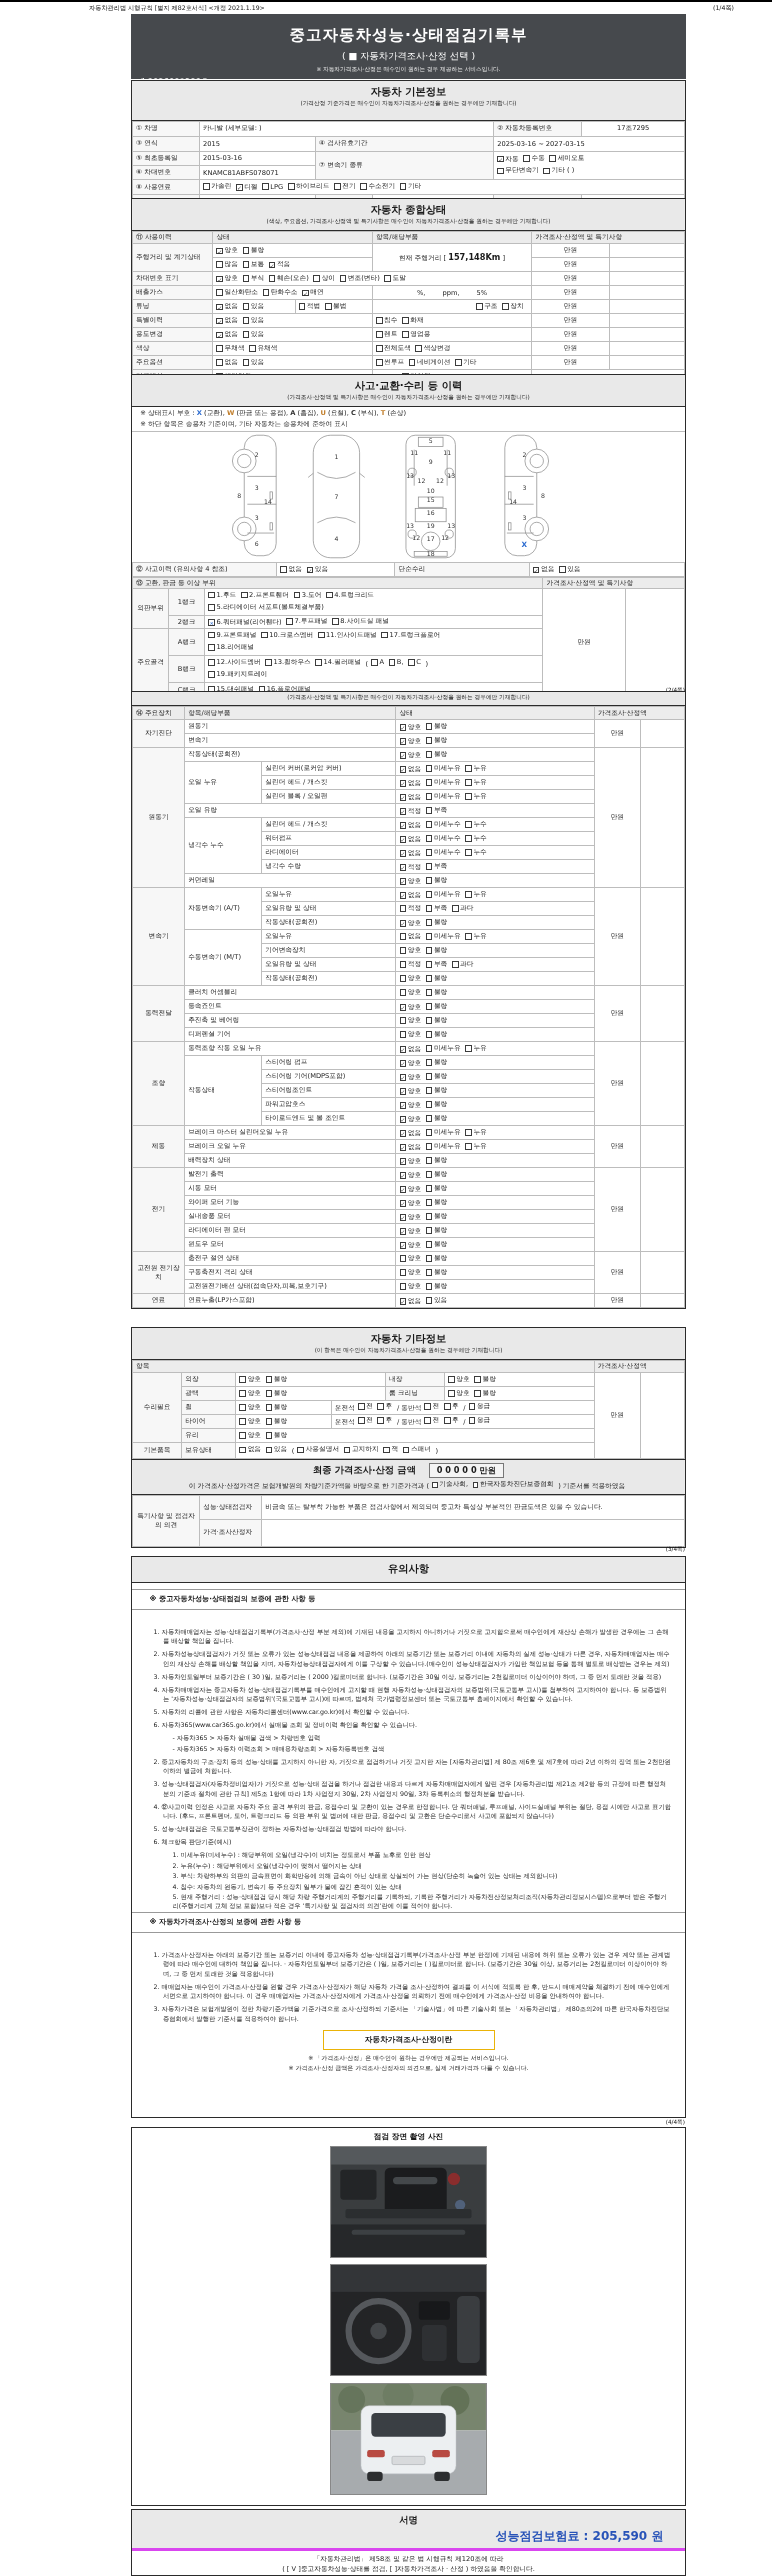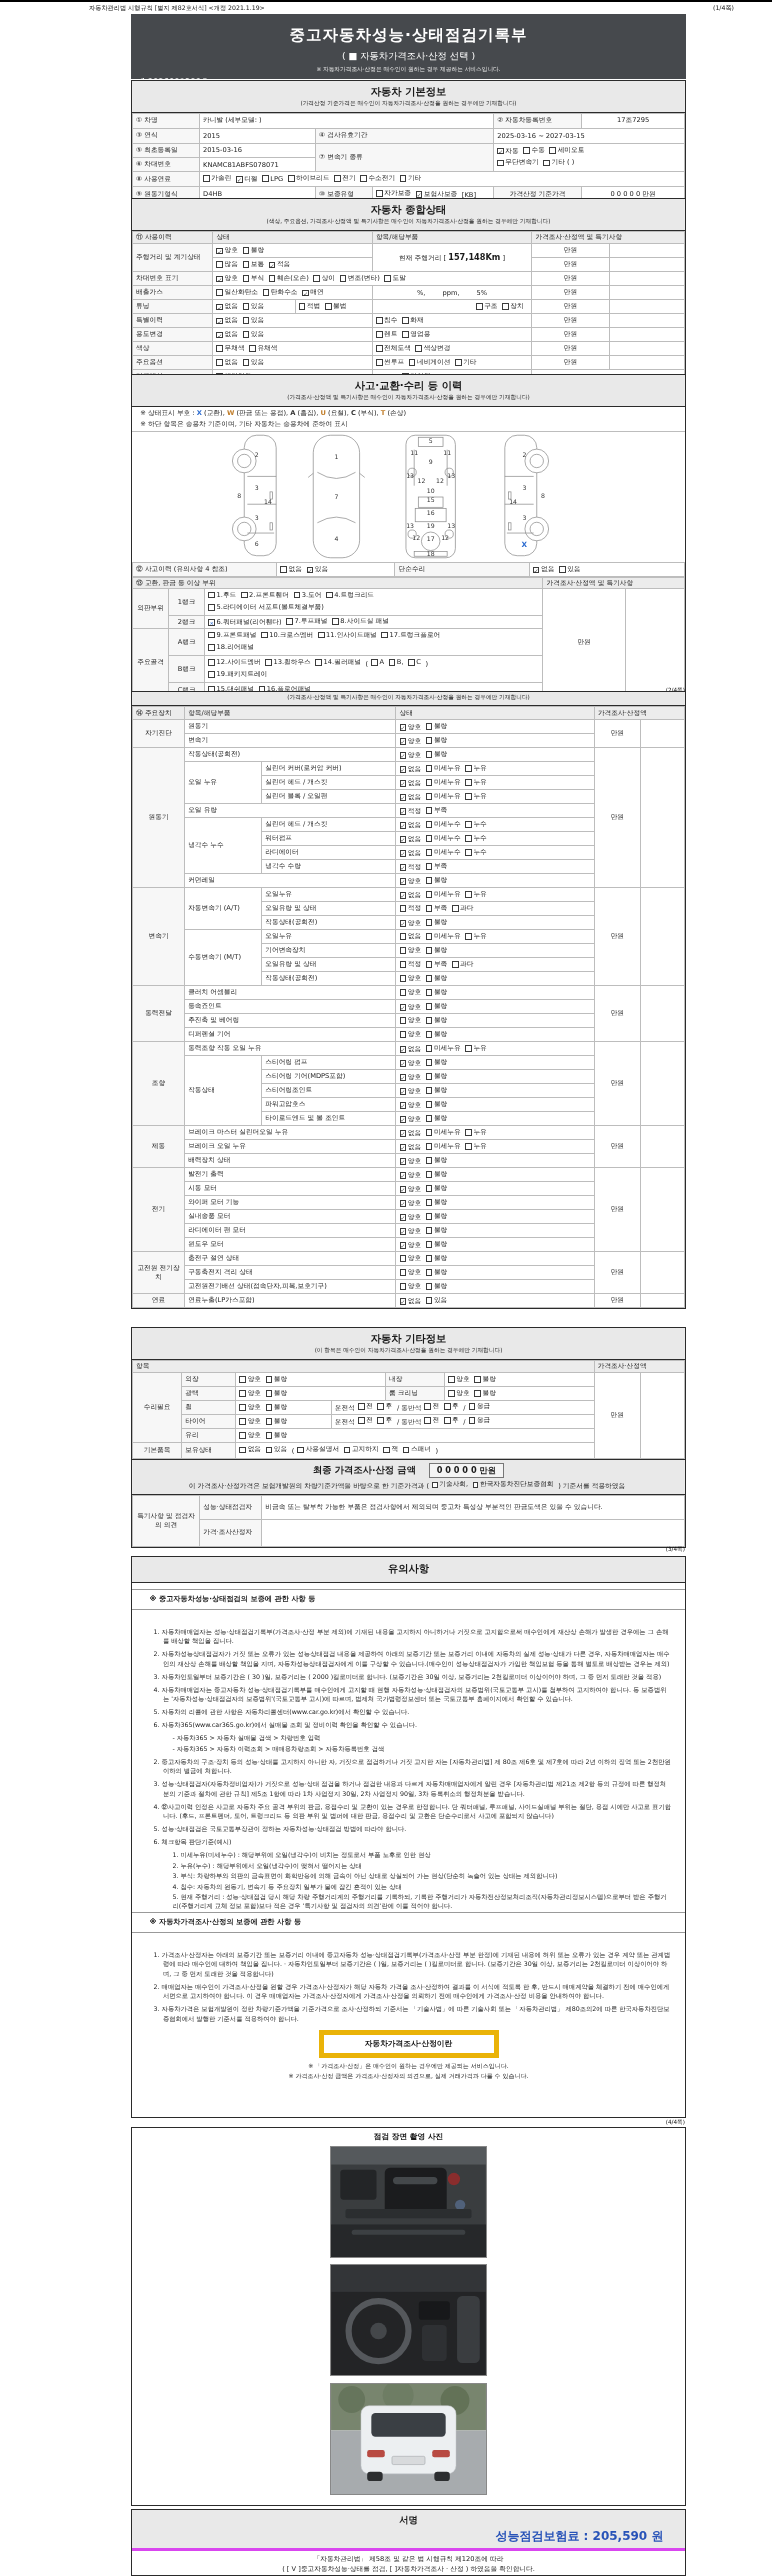--- a/index.html
+++ b/index.html
@@ -42,21 +42,21 @@
   .marker{position:absolute;right:88px;font-size:5.7px;color:#111;}
   .finalblk{background:#e9e9e9;border-top:1px solid #2b2b2b;border-bottom:1px solid #2b2b2b;text-align:center;padding:3.1px 0 2.6px;}
   .finalblk .row1{font-size:9.3px;font-weight:bold;}
   .finalblk .amount{display:inline-block;border:0.5px solid #777;background:#f4f4f4;font-size:8.2px;font-weight:bold;padding:1px 7.2px;margin-left:9.3px;}
   .finalblk .row2{font-size:5.7px;margin-top:2.1px;}
   .finalblk .row2 .bx{width:5.7px;height:5.7px;border-width:0.8px;}
   #notice-body{padding:5.2px 13.4px 3.1px;}
   .nh{border-top:0.5px solid #999;border-bottom:0.5px solid #999;font-size:7.2px;font-weight:bold;padding:4.6px 4.1px;margin:0 -13.4px 17px;padding-left:17.5px;}
   .np{font-size:6.3px;line-height:1.5;margin:3.6px 0 3.6px 8.2px;padding-left:9.3px;text-indent:-9.3px;}
   .ns{font-size:6.3px;line-height:1.5;margin:1px 0 1px 27px;}
-  .nbox{width:170px;margin:7.2px auto 4.1px;border:5px solid #eab308;text-align:center;font-size:7.7px;font-weight:bold;padding:3.6px 0;}
+  .nbox{width:170px;margin:7.2px auto 4.1px;border:1px solid #eab308;text-align:center;font-size:7.7px;font-weight:bold;padding:3.6px 0;}
   .nnote{font-size:6px;text-align:center;margin:1.5px 0;color:#222;}
   .photo-wrap{display:flex;flex-direction:column;align-items:center;gap:6.2px;padding-top:3.1px;}
   .photo{width:155px;height:110px;border:0.5px solid #888;overflow:hidden;}
   .sign-gray{background:#e9e9e9;height:38px;border-bottom:3px solid #d946ef;}
   .sign-title{text-align:center;font-size:9.3px;font-weight:bold;padding-top:4.1px;}
   .fee{text-align:right;padding-right:21.6px;font-size:12px;font-weight:bold;color:#2853b8;margin-top:1px;}
   .foot{text-align:center;font-size:6.7px;line-height:1.55;padding-top:2.6px;font-weight:500;}
   svg text{font-family:"DejaVu Sans","Liberation Sans",sans-serif;}
 </style>
 </head>
@@ -72,21 +72,21 @@
 
   <div class="col dark" style="top:14.4px;height:65px;">
     <div class="stripe"></div>
     <div class="t1">중고자동차성능·상태점검기록부</div>
     <div class="t2">( ■ 자동차가격조사·산정 선택 )</div>
     <div class="t3">※ 자동차가격조사·산정은 매수인이 원하는 경우 제공하는 서비스입니다.</div>
     <div class="docno">제 8026001389호</div>
   </div>
 
   <div class="col boxed" style="top:80px;">
-    <div class="sec-head" style="padding-bottom:0;">
+    <div class="sec-head" style="padding-bottom:8px;">
       <div class="sec-title">자동차 기본정보</div>
       <div class="sec-sub">(가격산정 기준가격은 매수인이 자동차가격조사·산정을 원하는 경우에만 기재합니다)</div>
     </div>
     <table>
         <colgroup>
           <col style="width: 67px;">
           <col style="width: 62px;">
           <col style="width: 54px;">
           <col style="width: 57px;">
           <col style="width: 121px;">

